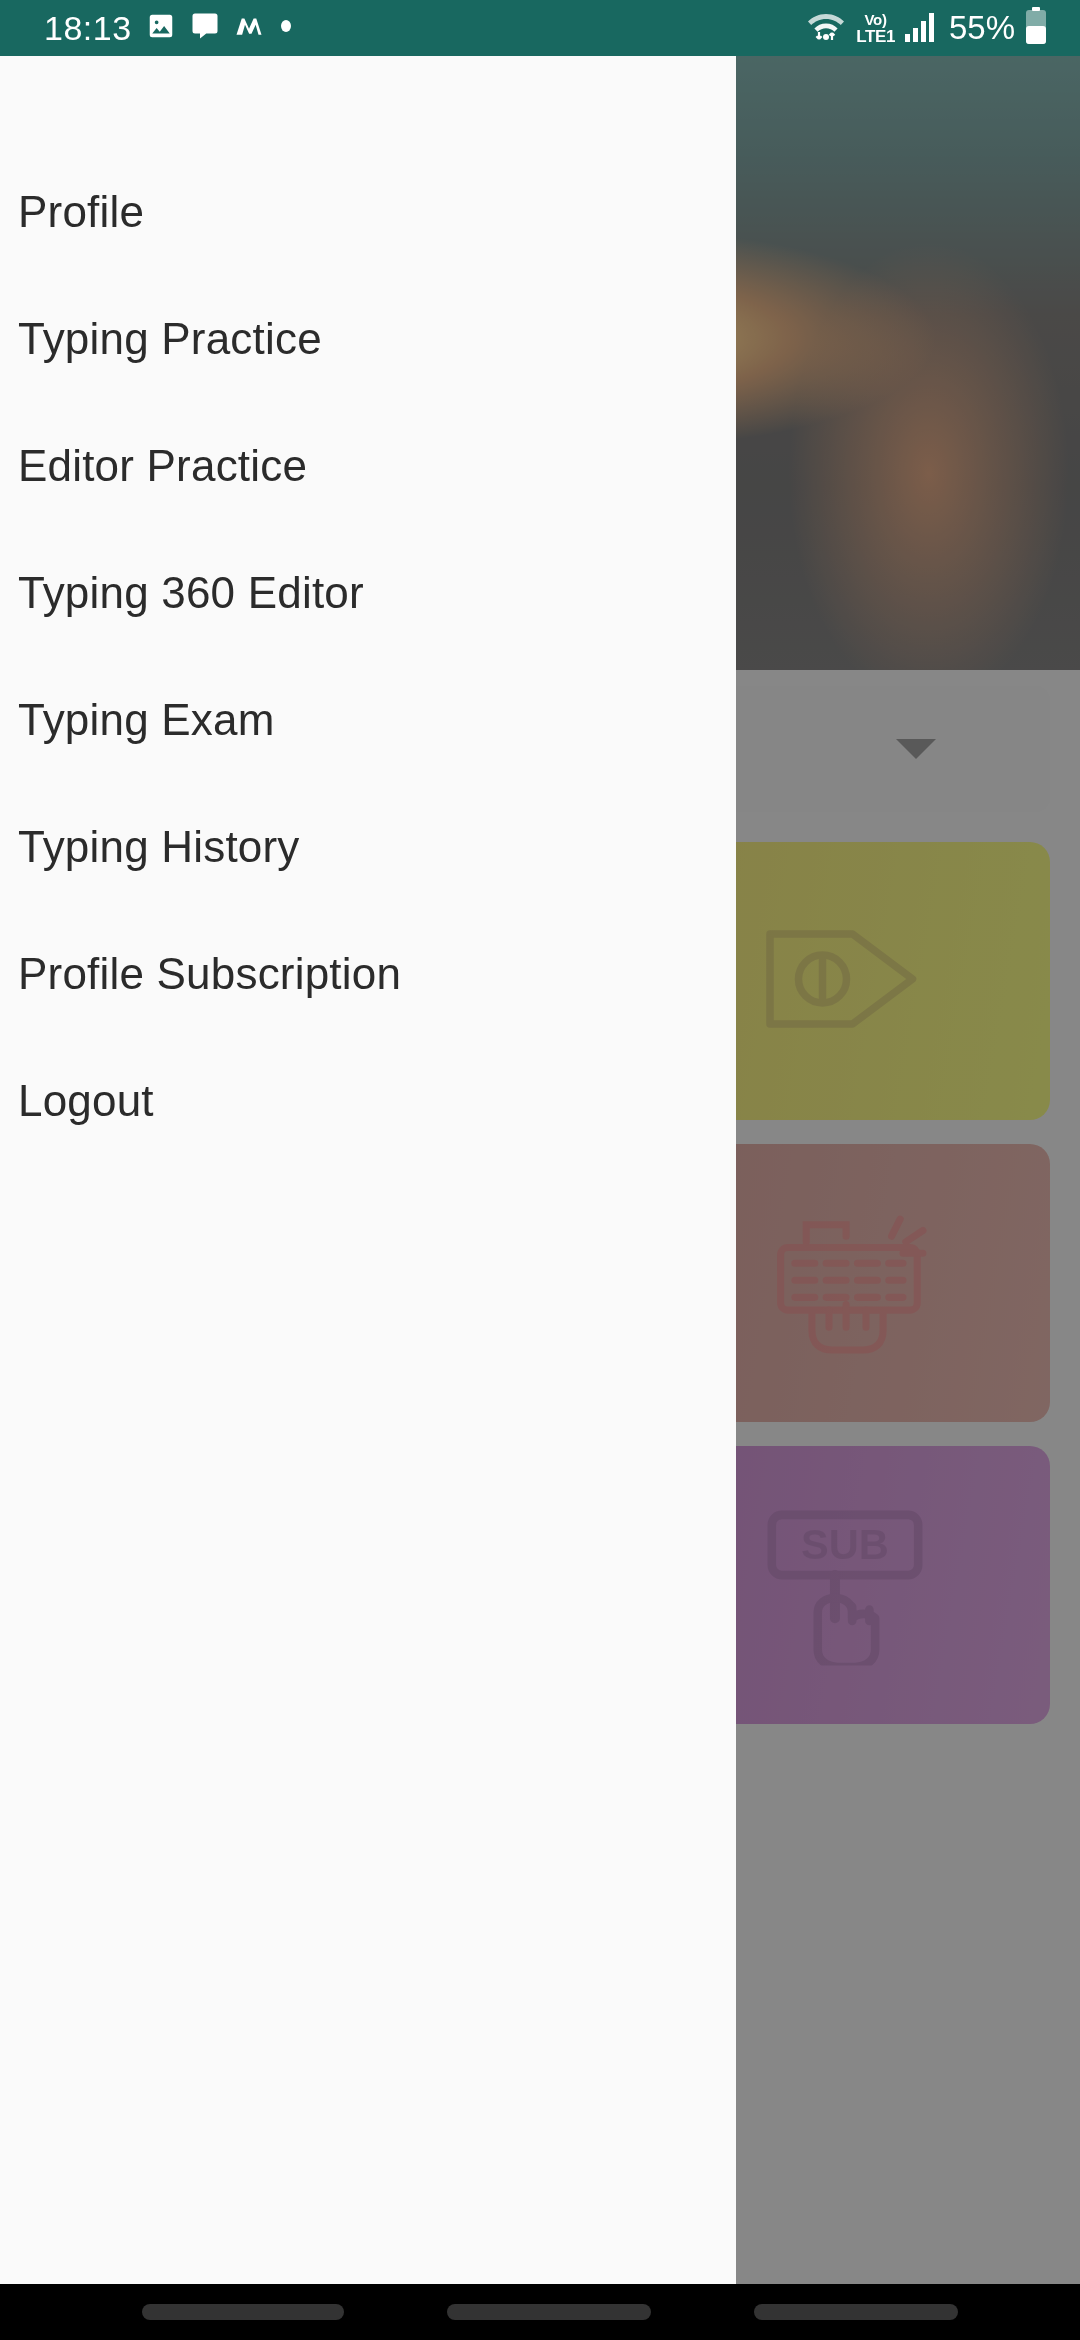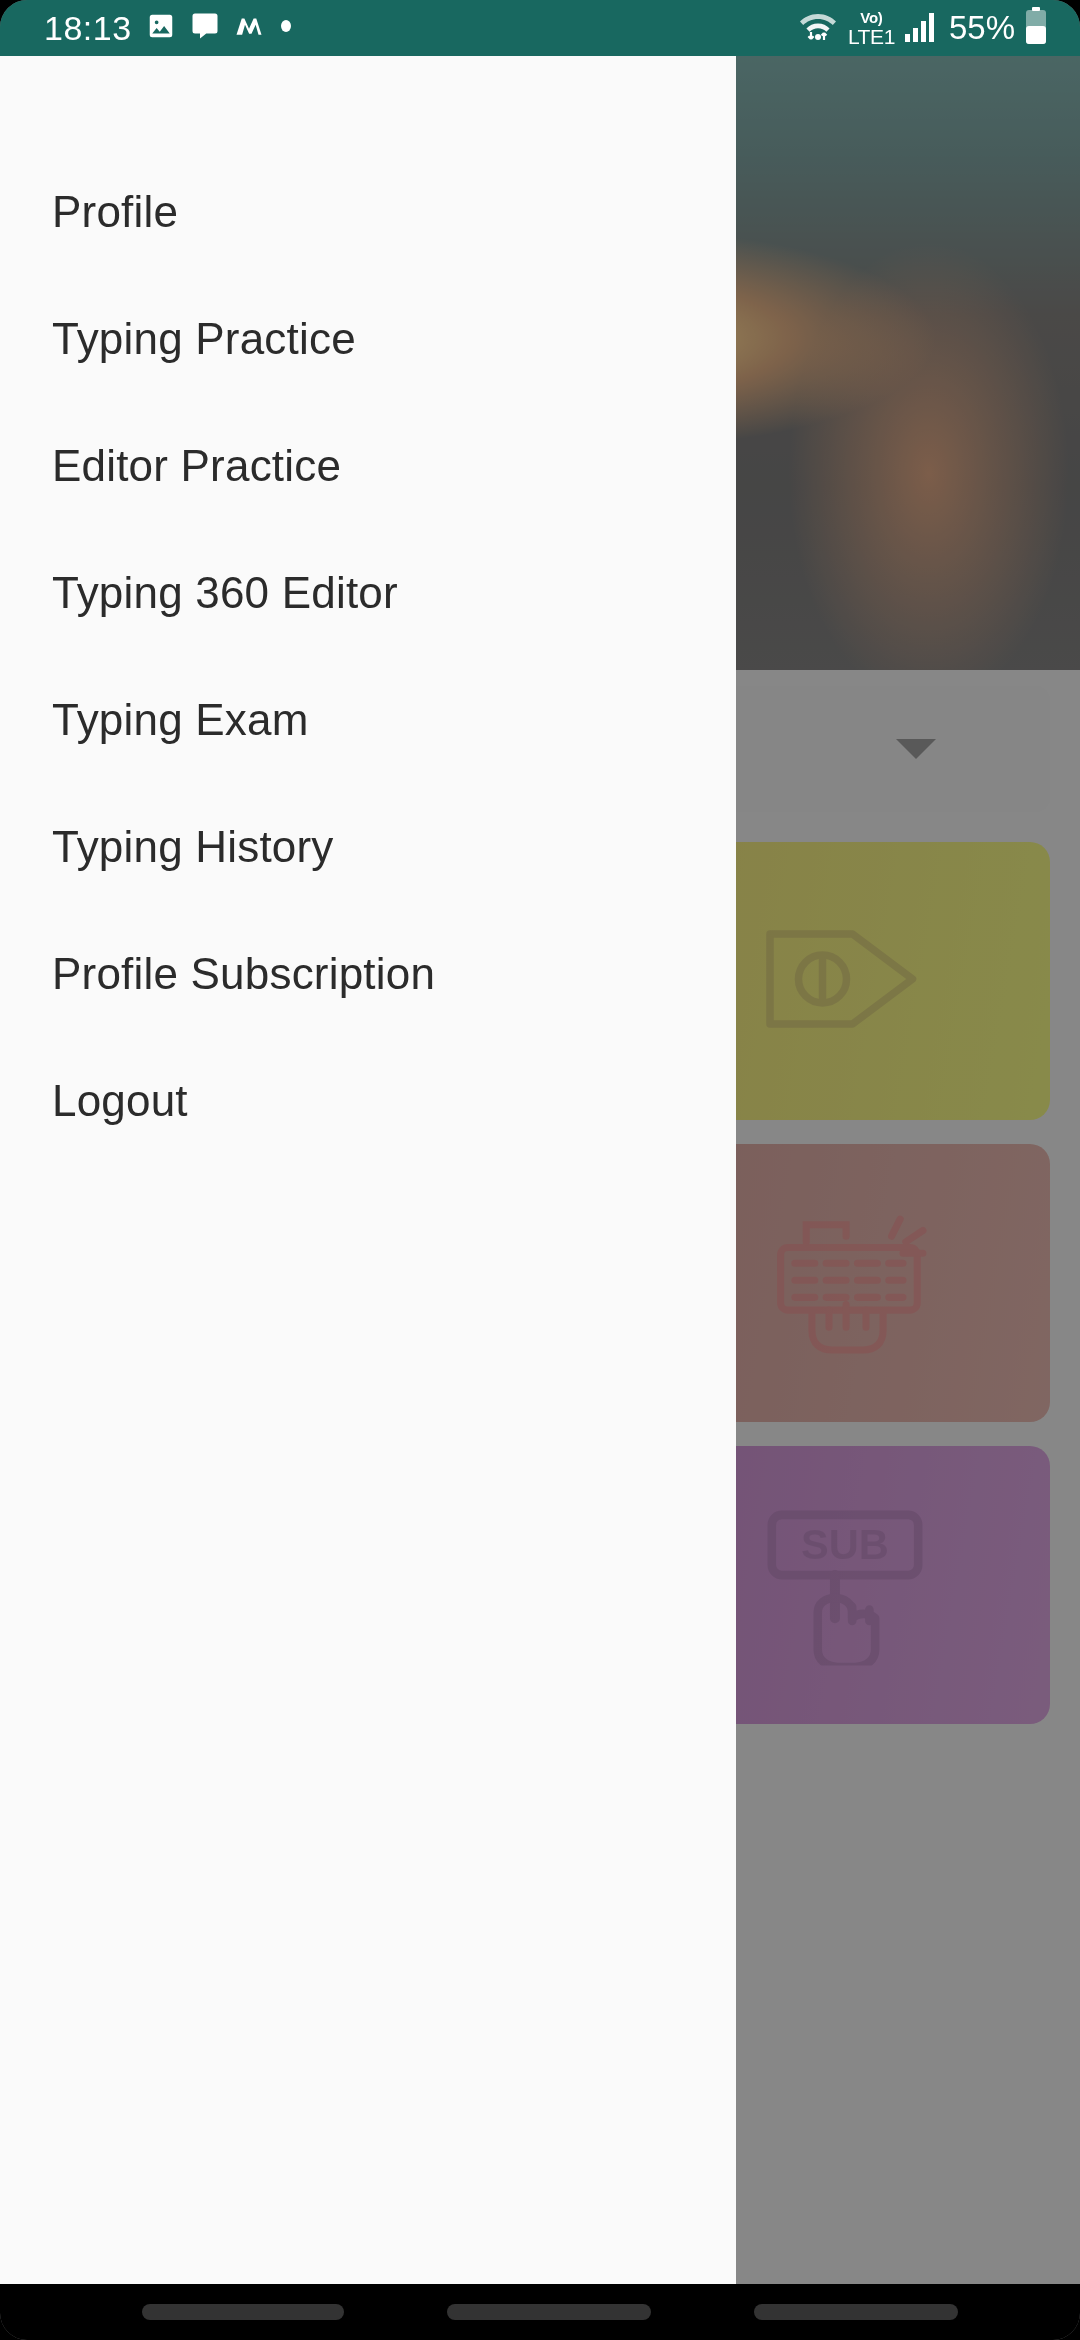--- a/index.html
+++ b/index.html
@@ -2,36 +2,36 @@
 <html><head>
 <meta charset="utf-8">
 <style>
   * { margin:0; padding:0; box-sizing:border-box; }
   html,body{
     width:1080px; height:2340px;
     background:#000;
     font-family:"Liberation Sans", sans-serif;
     overflow:hidden;
   }
-  #screen{ position:relative; width:1080px; height:2340px; overflow:hidden; background:#737373;border-radius:27px; }
+  #screen{ position:relative; width:1080px; height:2340px; overflow:hidden; background:#737373; }
 
   
   #statusbar{
     position:absolute; top:0; left:0; width:1080px; height:56px;
     background:#186860; color:#ffffff;
     display:flex; align-items:center; z-index:60;
   }
   #sb-left{ display:flex; align-items:center; gap:14px; padding-left:44px; }
   #sb-clock{ font-size:34px; letter-spacing:.5px; font-weight:400; }
   #sb-right{ margin-left:auto; display:flex; align-items:center; gap:9px; padding-right:32px; }
   .sbicon{ display:block; }
   #sb-batt-text{ font-size:33px; letter-spacing:0; }
   #volte{ display:flex; flex-direction:column; align-items:center; line-height:1; }
   #volte .vo{ font-size:15px; font-weight:700; letter-spacing:-.3px; }
-  #volte .lte{ font-size:21px; font-weight:400; letter-spacing:-.4px; margin-top:1px; }
+  #volte .lte{ font-size:17px; font-weight:700; letter-spacing:-.4px; margin-top:1px; }
 
   
   #bg{
     position:absolute; top:56px; left:0; width:1080px; height:2228px;
     background:#9a9a9a; overflow:hidden; z-index:10;
   }
   #hero{
     position:absolute; top:0; left:0; width:1080px; height:614px;
     background:
       radial-gradient(ellipse 430px 150px at 58% 46%, rgba(250,205,70,.85) 0%, rgba(228,120,25,.55) 38%, rgba(60,25,5,0) 72%),
@@ -75,21 +75,21 @@
   }
 
   
   #drawer{
     position:absolute; top:56px; left:0; width:736px; height:2228px;
     background:#fafafa; z-index:40;
     padding-top:92px;
   }
   .menu-item{
     height:127px; display:flex; align-items:center;
-    padding-left:52px;
+    padding-left:18px;
     font-size:44px; color:#2b2b2b; font-weight:400; letter-spacing:.2px;
   }
 
   
   #navbar{
     position:absolute; left:0; bottom:0; width:1080px; height:56px;
     background:#000000; display:flex; align-items:center; z-index:70;
   }
   .nav-pill{ position:absolute; top:50%; transform:translateY(-50%); height:16px; background:#333333; border-radius:8px; }
   #nav-back{ left:142px; width:202px; }

